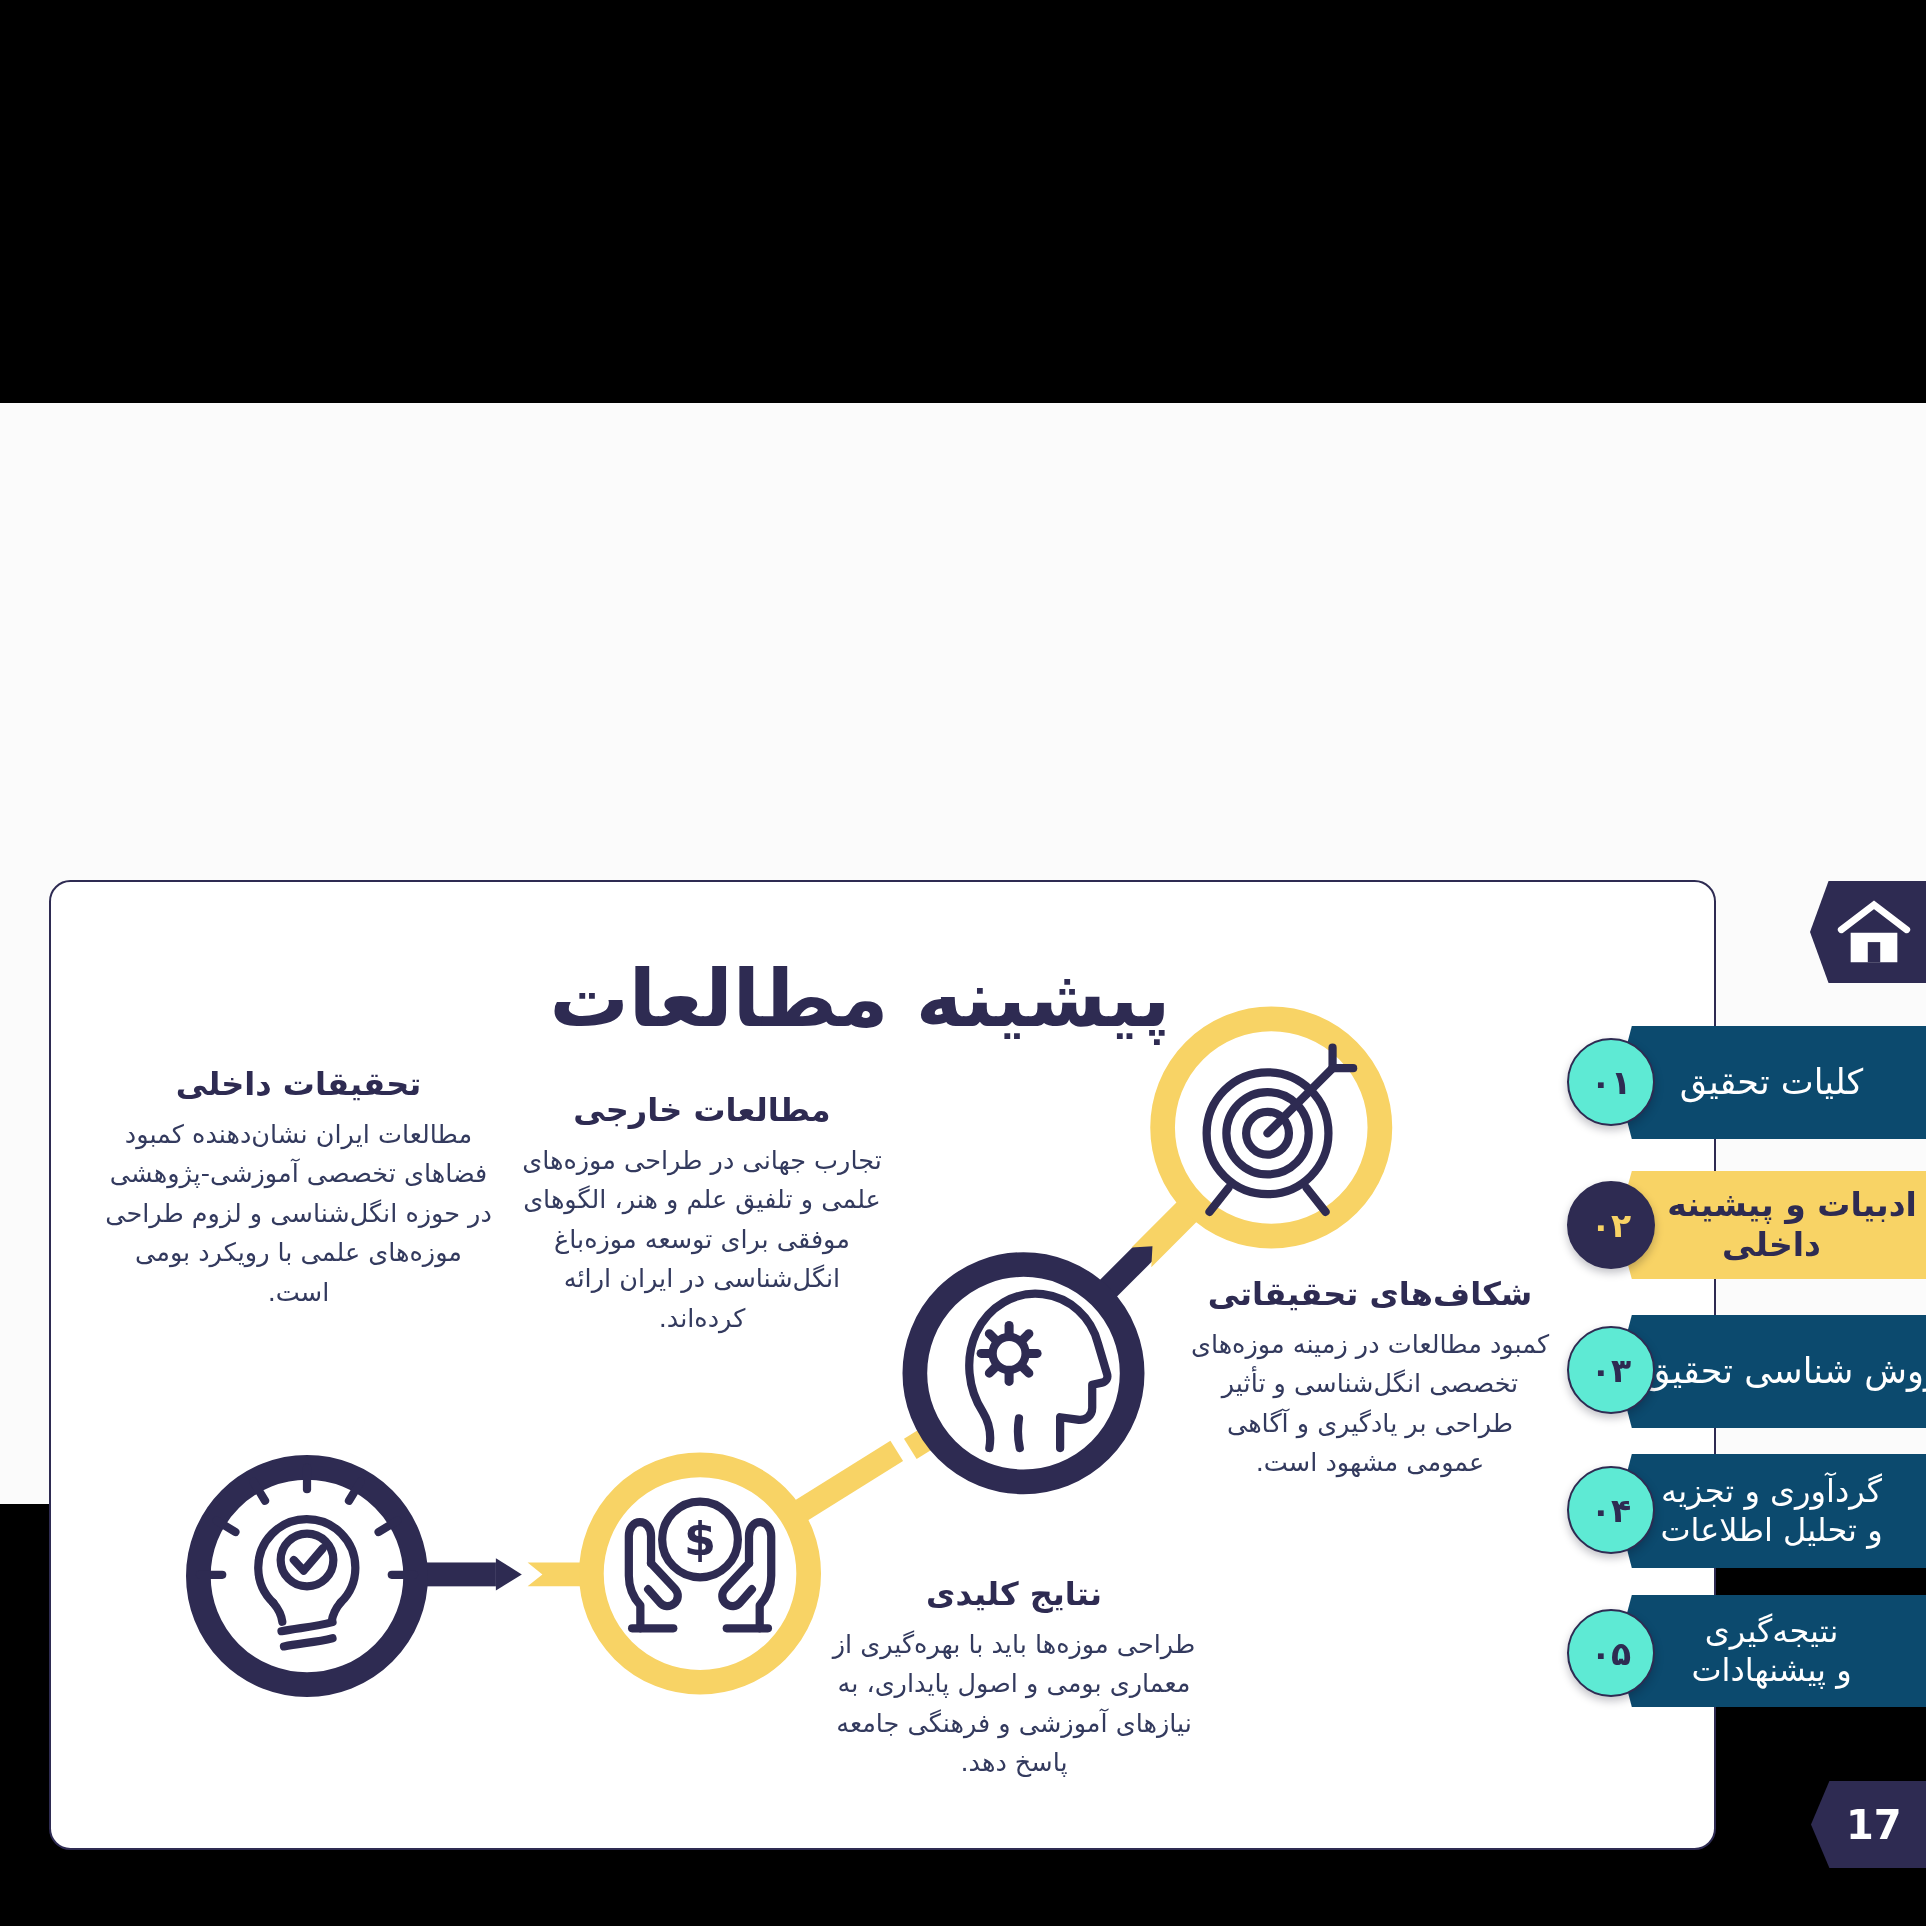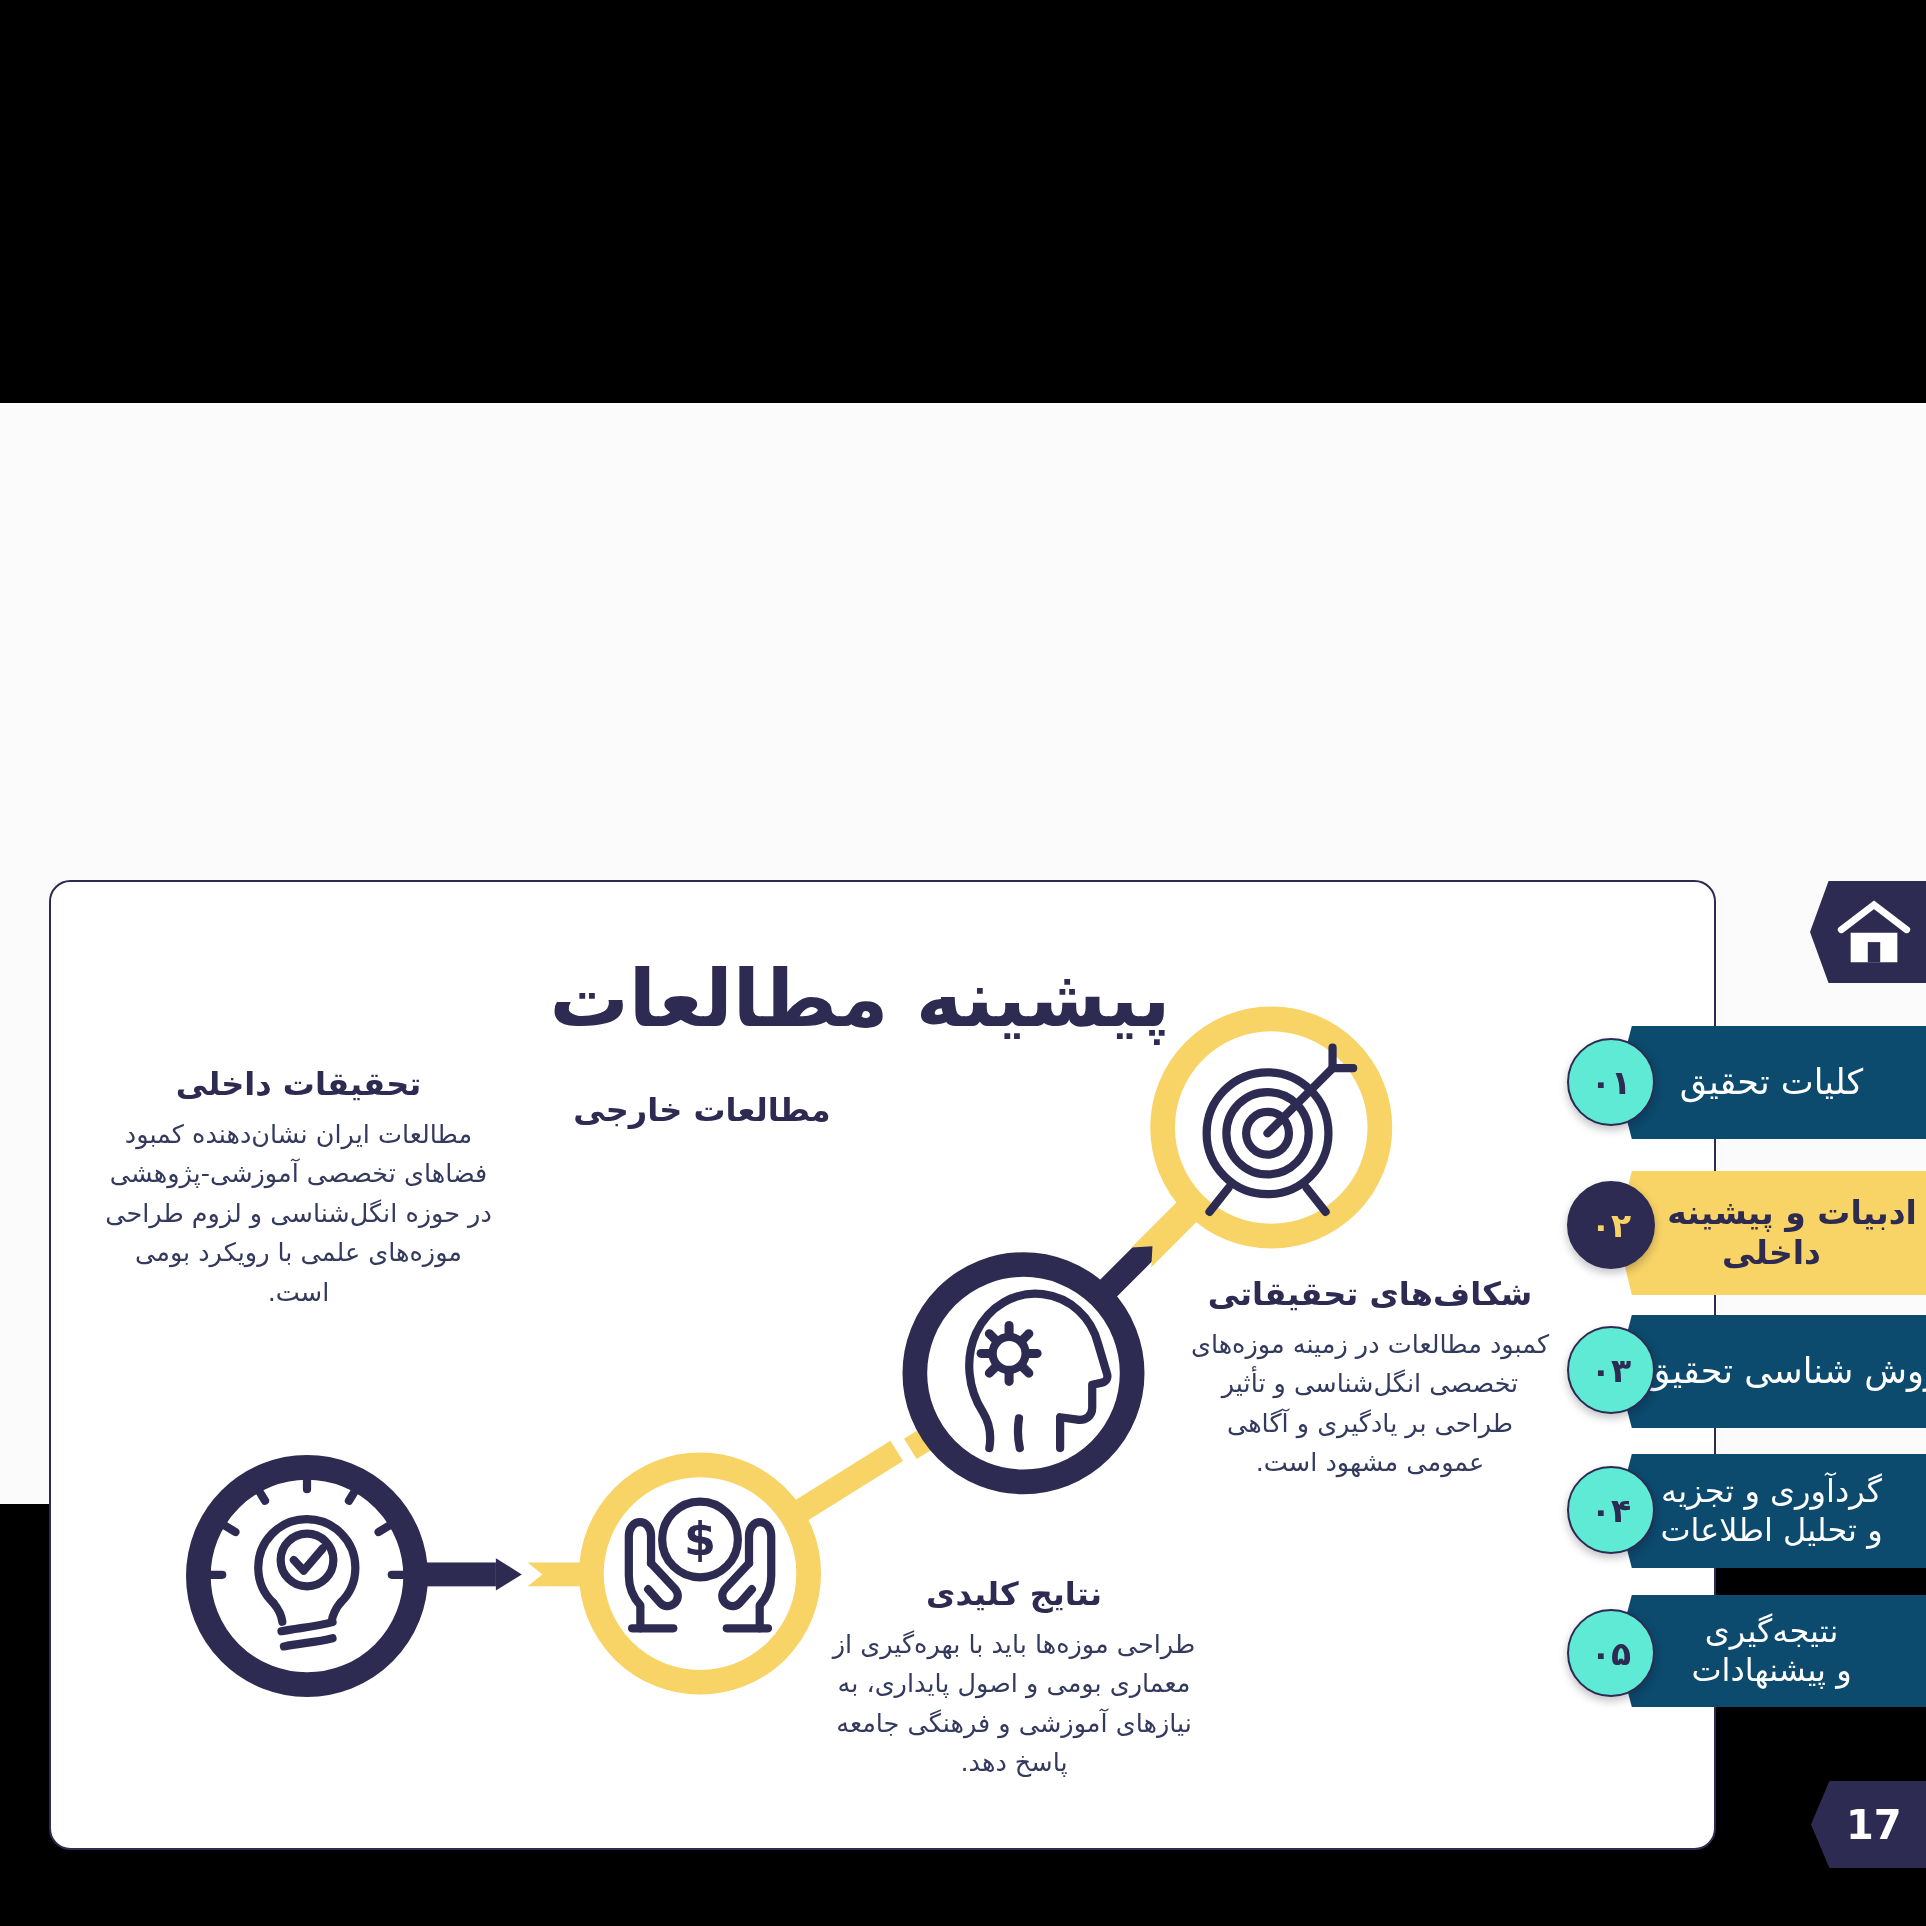--- a/index.html
+++ b/index.html
@@ -29,21 +29,21 @@
   
   .home-badge{position:absolute;left:1810px;top:478px;width:116px;height:102px;background:#2e2b52;
               clip-path:polygon(16% 0,100% 0,100% 100%,16% 100%,0 50%);display:flex;align-items:center;justify-content:center;
               padding-left:12.3px;box-sizing:border-box;}
   .nav-banner{position:absolute;left:1617px;width:309px;background:#0c4a6e;color:#fff;
               clip-path:polygon(100% 0,4.8% 0,0 50%,4.8% 100%,100% 100%);
               display:flex;flex-direction:column;align-items:center;justify-content:center;
               direction:rtl;font-size:35px;line-height:1.22;text-align:center;}
   .nav-banner.active{background:#f8d365;color:#2e2b52;font-weight:700;}
   .nav-1{top:623px;height:113px;}
-  .nav-2{top:768px;height:124px;font-size:33px;}
+  .nav-2{top:768px;height:108px;font-size:33px;}
   .nav-3{top:912px;height:113px;}
   .nav-4{top:1051px;height:114px;font-size:32px;}
   .nav-5{top:1192px;height:112px;font-size:32px;}
   .shift-right{position:relative;left:20.6px;}
   .num-circle{position:absolute;left:1567px;width:88px;height:88px;border-radius:50%;
               background:#5eead4;border:2.9px solid #2e2b52;box-sizing:border-box;
               display:flex;align-items:center;justify-content:center;
               font-size:33px;font-weight:700;color:#2e2b52;direction:rtl;
               box-shadow:0 4.1px 9px rgba(10,10,30,.25);}
   .num-circle.inverse{background:#2e2b52;color:#f8d365;border-color:#2e2b52;}
@@ -155,20 +155,21 @@
   </svg>
 
   <h1 class="title">پیشینه مطالعات</h1>
 
   <div class="block block-domestic">
     <h2>تحقیقات داخلی</h2>
     <p>مطالعات ایران نشان‌دهنده کمبود فضاهای تخصصی آموزشی-پژوهشی در حوزه انگل‌شناسی و لزوم طراحی موزه‌های علمی با رویکرد بومی است.</p>
   </div>
   <div class="block block-foreign">
     <h2>مطالعات خارجی</h2>
+    <p>تجارب جهانی در طراحی موزه‌های علمی و تلفیق علم و هنر، الگوهای موفقی برای توسعه موزه‌باغ انگل‌شناسی در ایران ارائه کرده‌اند.</p>
   </div>
   <div class="block block-gaps">
     <h2>شکاف‌های تحقیقاتی</h2>
     <p>کمبود مطالعات در زمینه موزه‌های تخصصی انگل‌شناسی و تأثیر طراحی بر یادگیری و آگاهی عمومی مشهود است.</p>
   </div>
   <div class="block block-results">
     <h2>نتایج کلیدی</h2>
     <p>طراحی موزه‌ها باید با بهره‌گیری از معماری بومی و اصول پایداری، به نیازهای آموزشی و فرهنگی جامعه پاسخ دهد.</p>
   </div>
 

